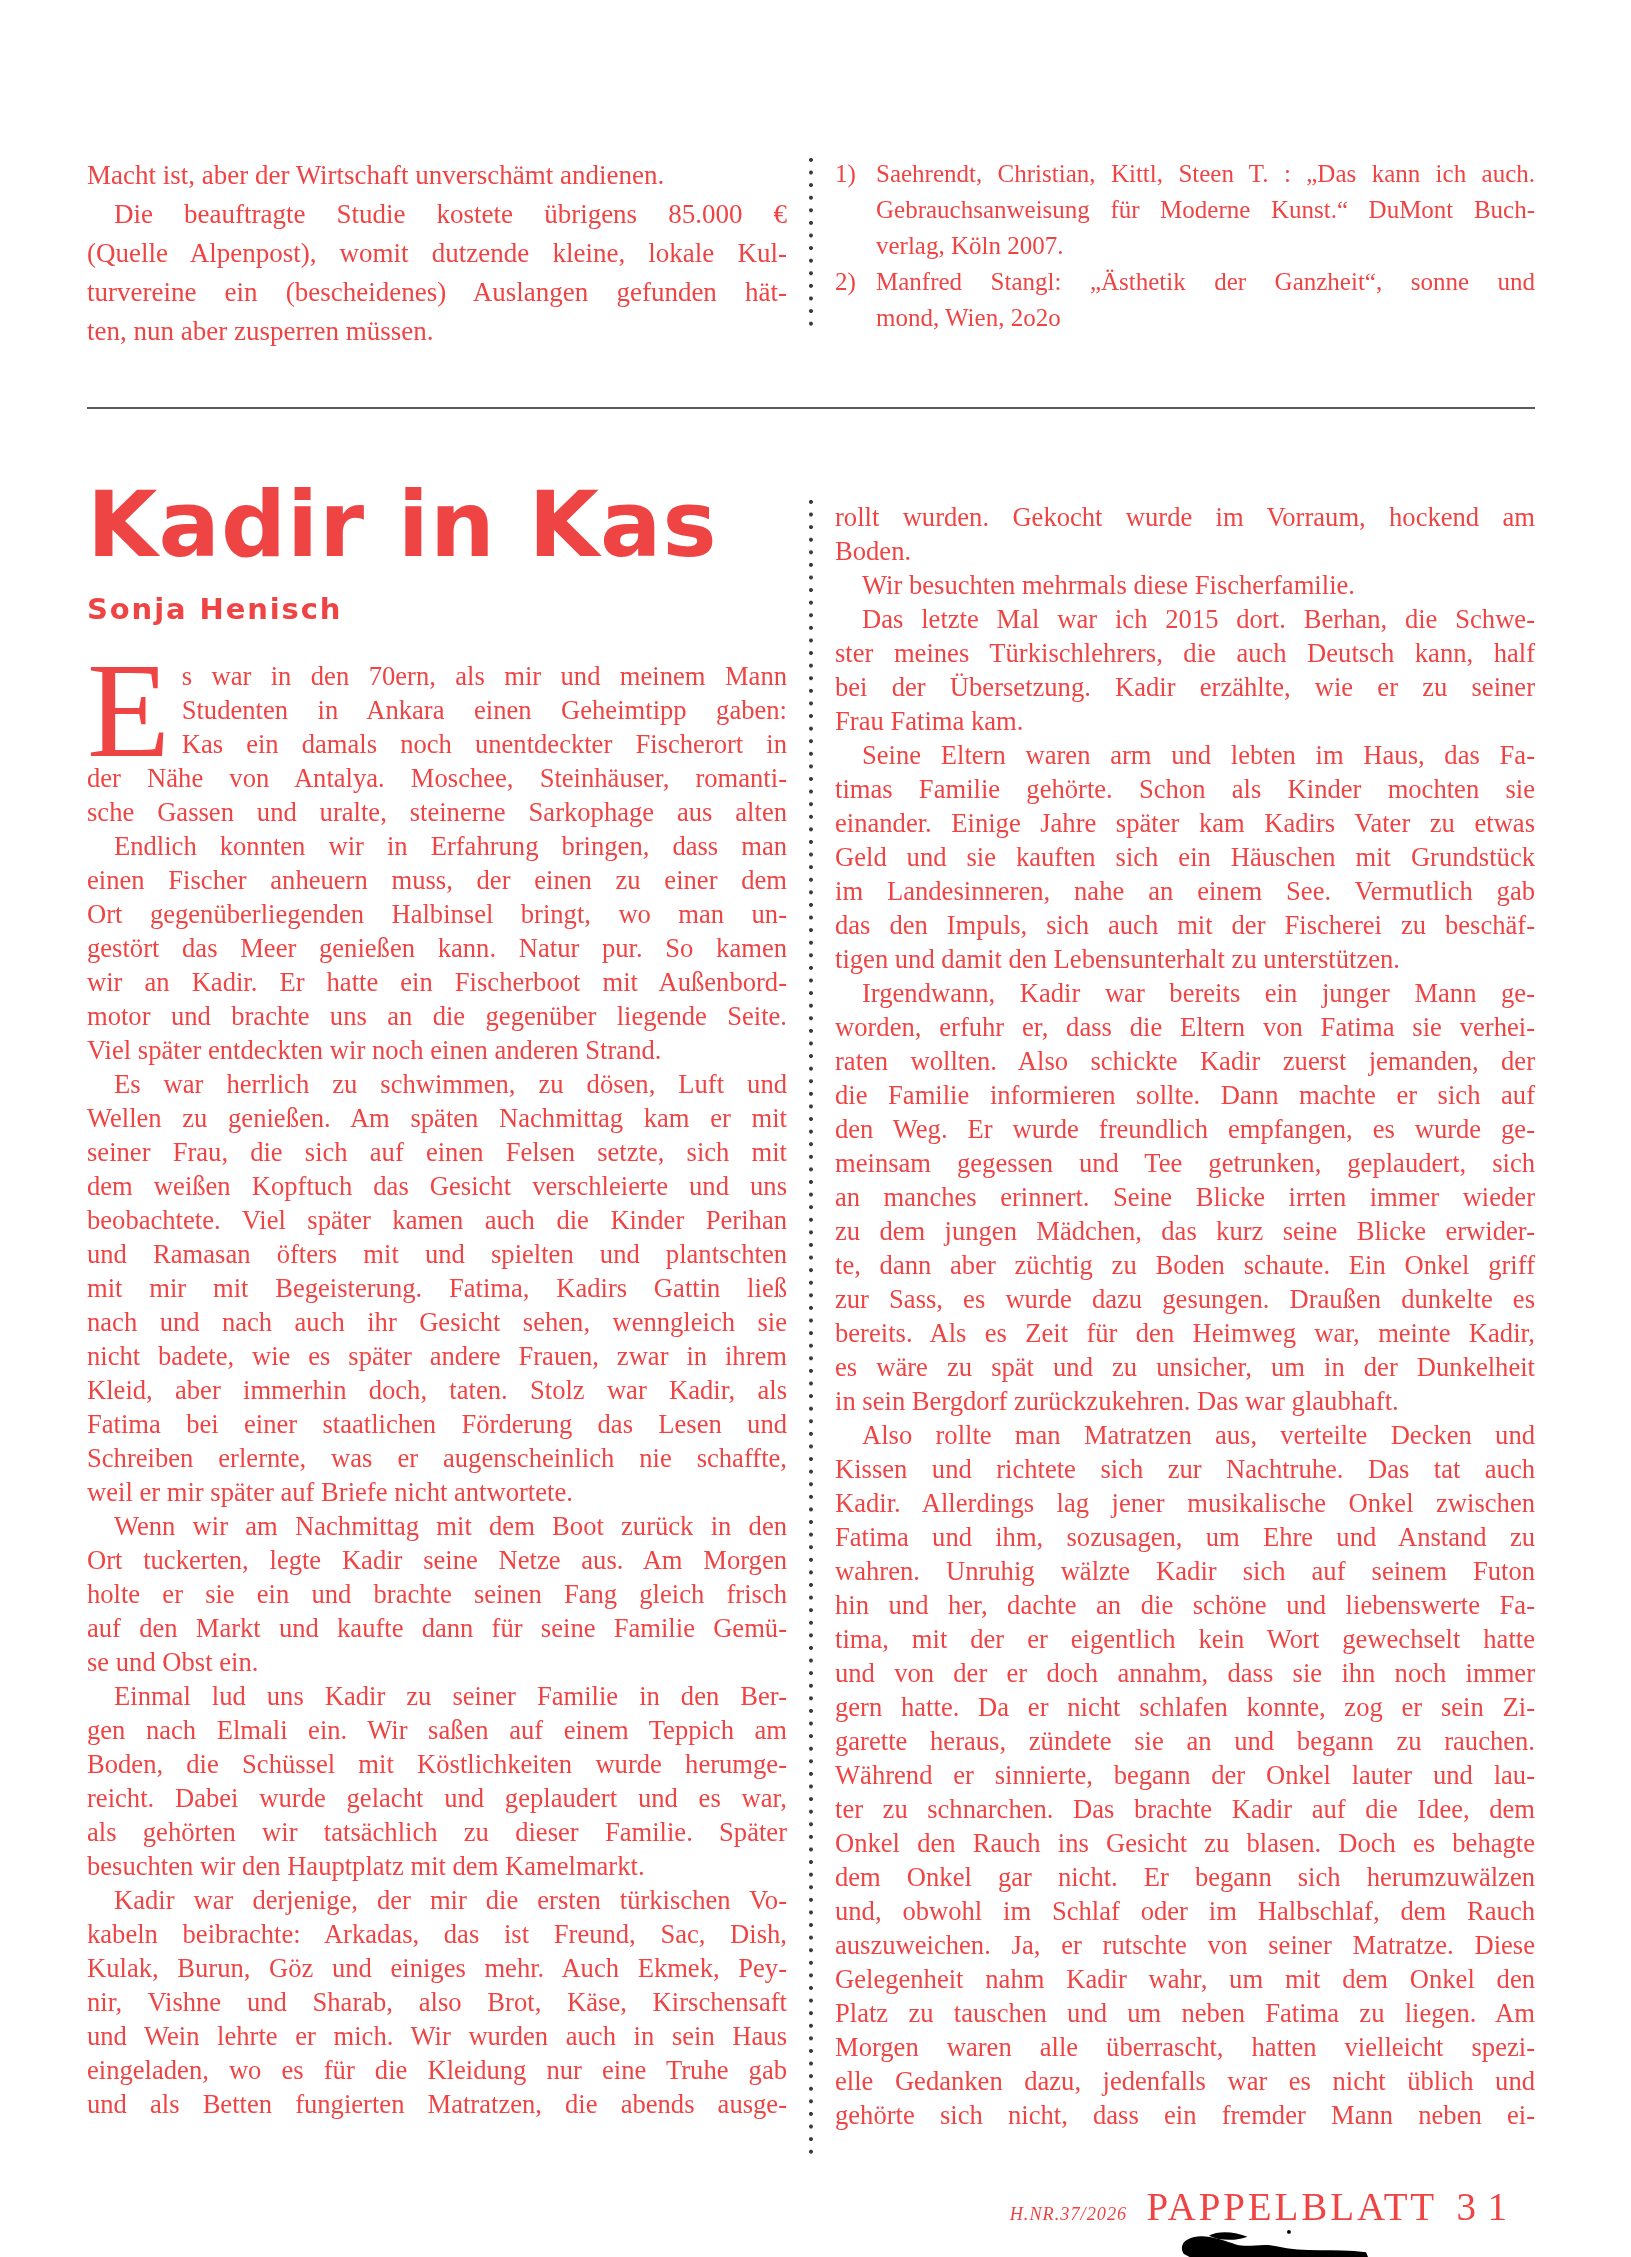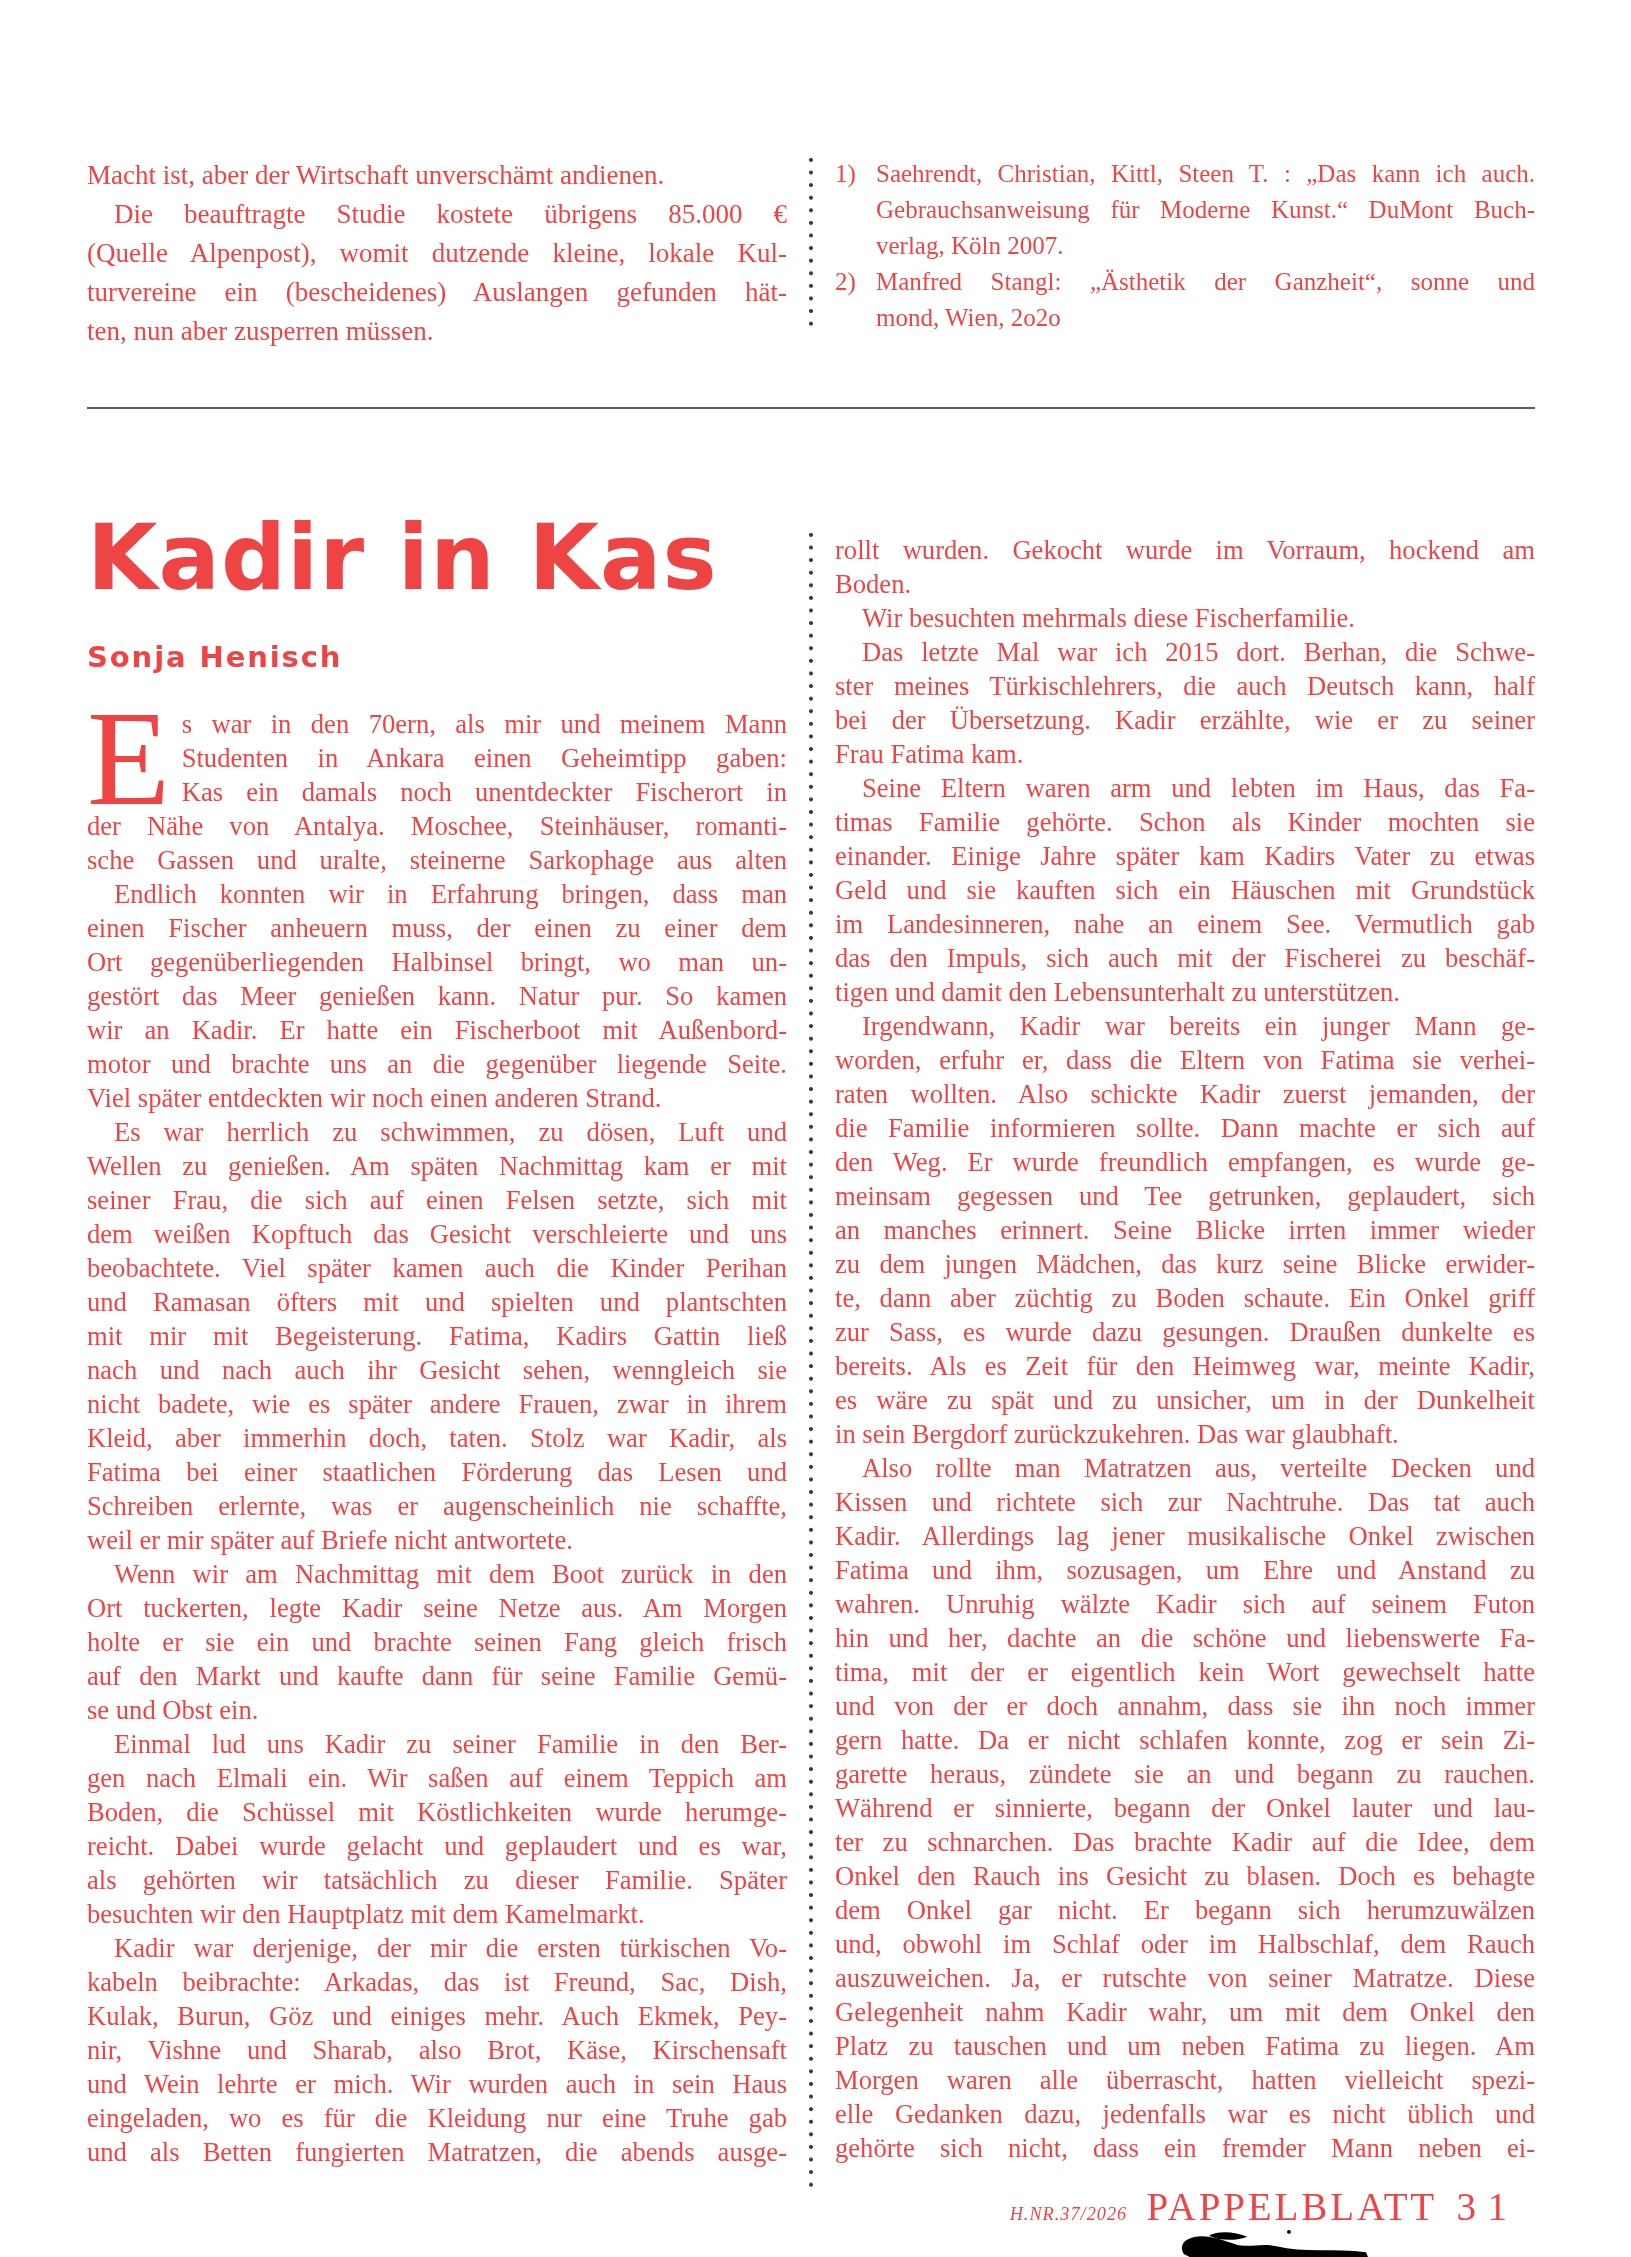--- a/index.html
+++ b/index.html
@@ -28,32 +28,32 @@
   .gap { width:48px; display:flex; justify-content:center; }
   .top-section .vdots { height:176px; margin-top:1.9px; }
   .top-right { width:700px; font-size:25px; line-height:36px; }
   .para.fn { position:relative; padding-left:41px; }
   .fn-num { position:absolute; left:0; top:0; }
 
   
   .rule { position:absolute; left:87px; top:407px; width:1448px; height:1.9px; background:#5c5c5c; }
 
   
-  .main-section { position:absolute; left:87px; top:475px; width:1448px; display:flex;justify-content:center; }
+  .main-section { position:absolute; left:87px; top:442px; width:1448px; display:flex;justify-content:center; }
   .col-left  { width:700px; }
   .col-right { width:700px; padding-top:58px; }
   .main-section .vdots { margin-top:58px; height:1657px; }
 
   .title {
     font-family:"DejaVu Sans", sans-serif; font-weight:bold;
     font-size:91px; line-height:1; letter-spacing:1px; margin-top:37px;
   }
   .author {
     font-family:"DejaVu Sans", sans-serif; font-weight:bold;
-    font-size:29px; letter-spacing:1.9px; margin-top:37px;
+    font-size:29px; letter-spacing:1.9px; margin-top:22px;
   }
   .bodytext { font-size:26.6px; line-height:34px; }
   .body-left { margin-top:33px; }
 
   .dropcap {
     float:left; font-family:"Liberation Serif", serif;
     font-size:136px; line-height:98px; height:98px;
     margin:1.9px 11.6px 0 0;
   }
 

